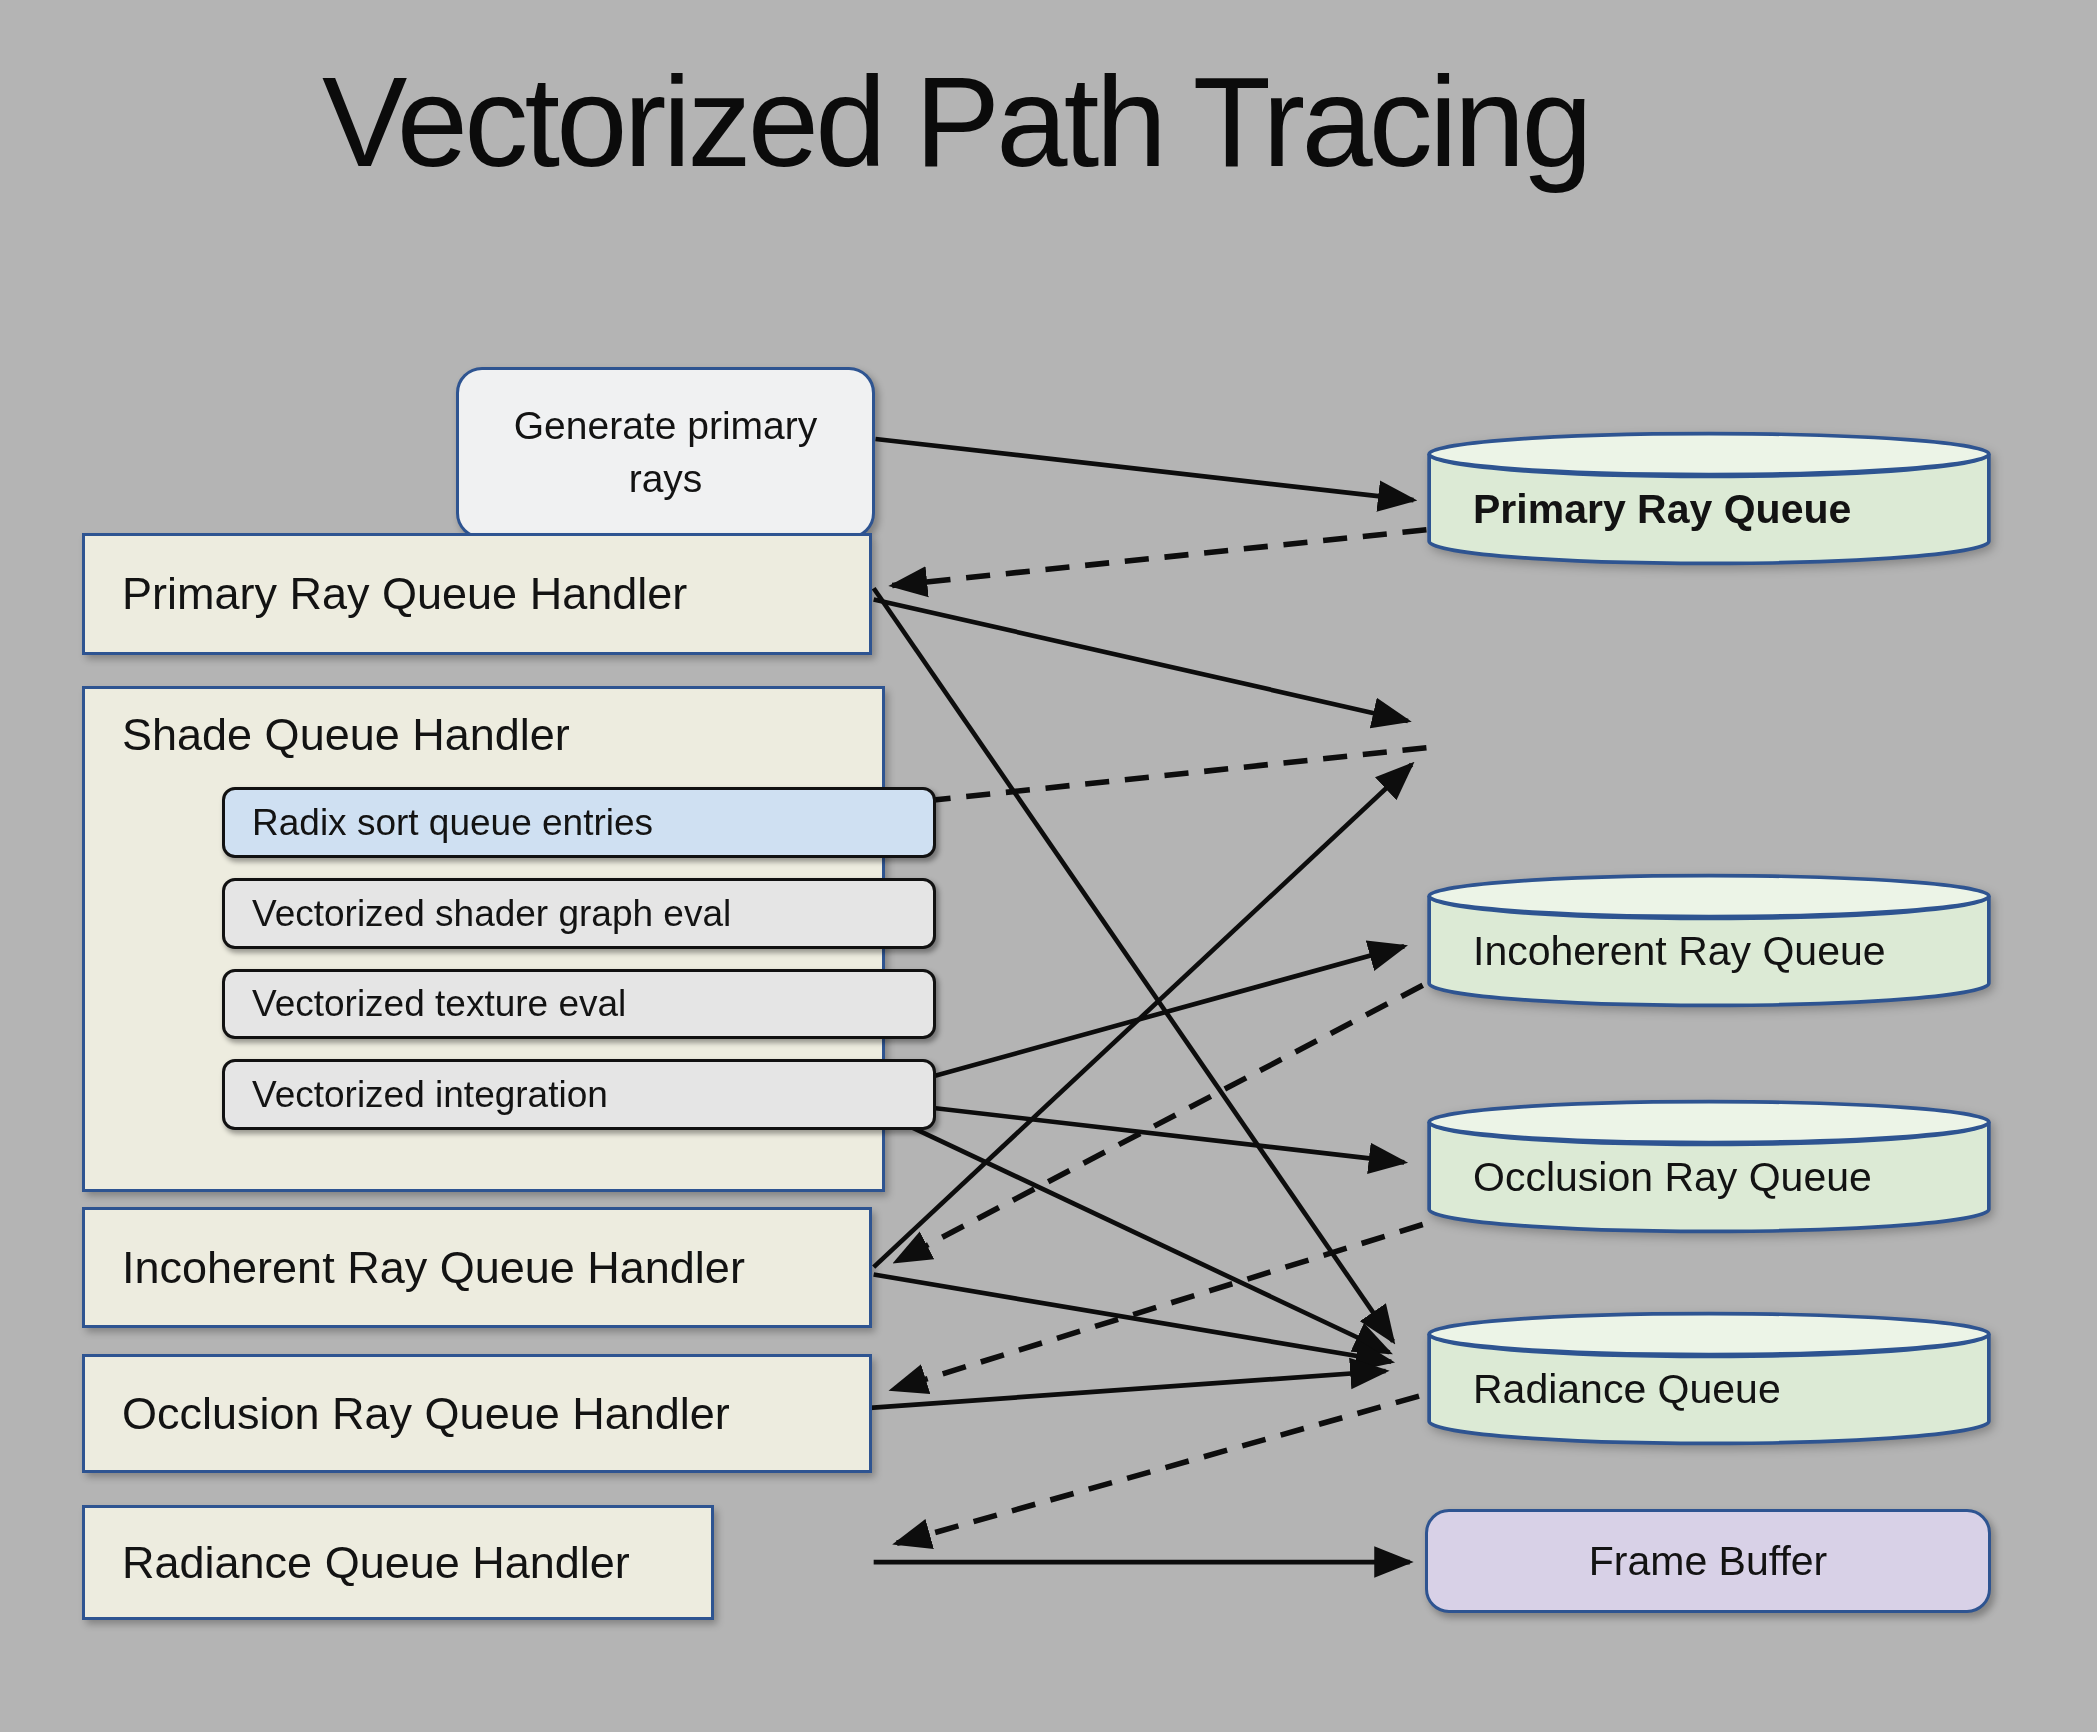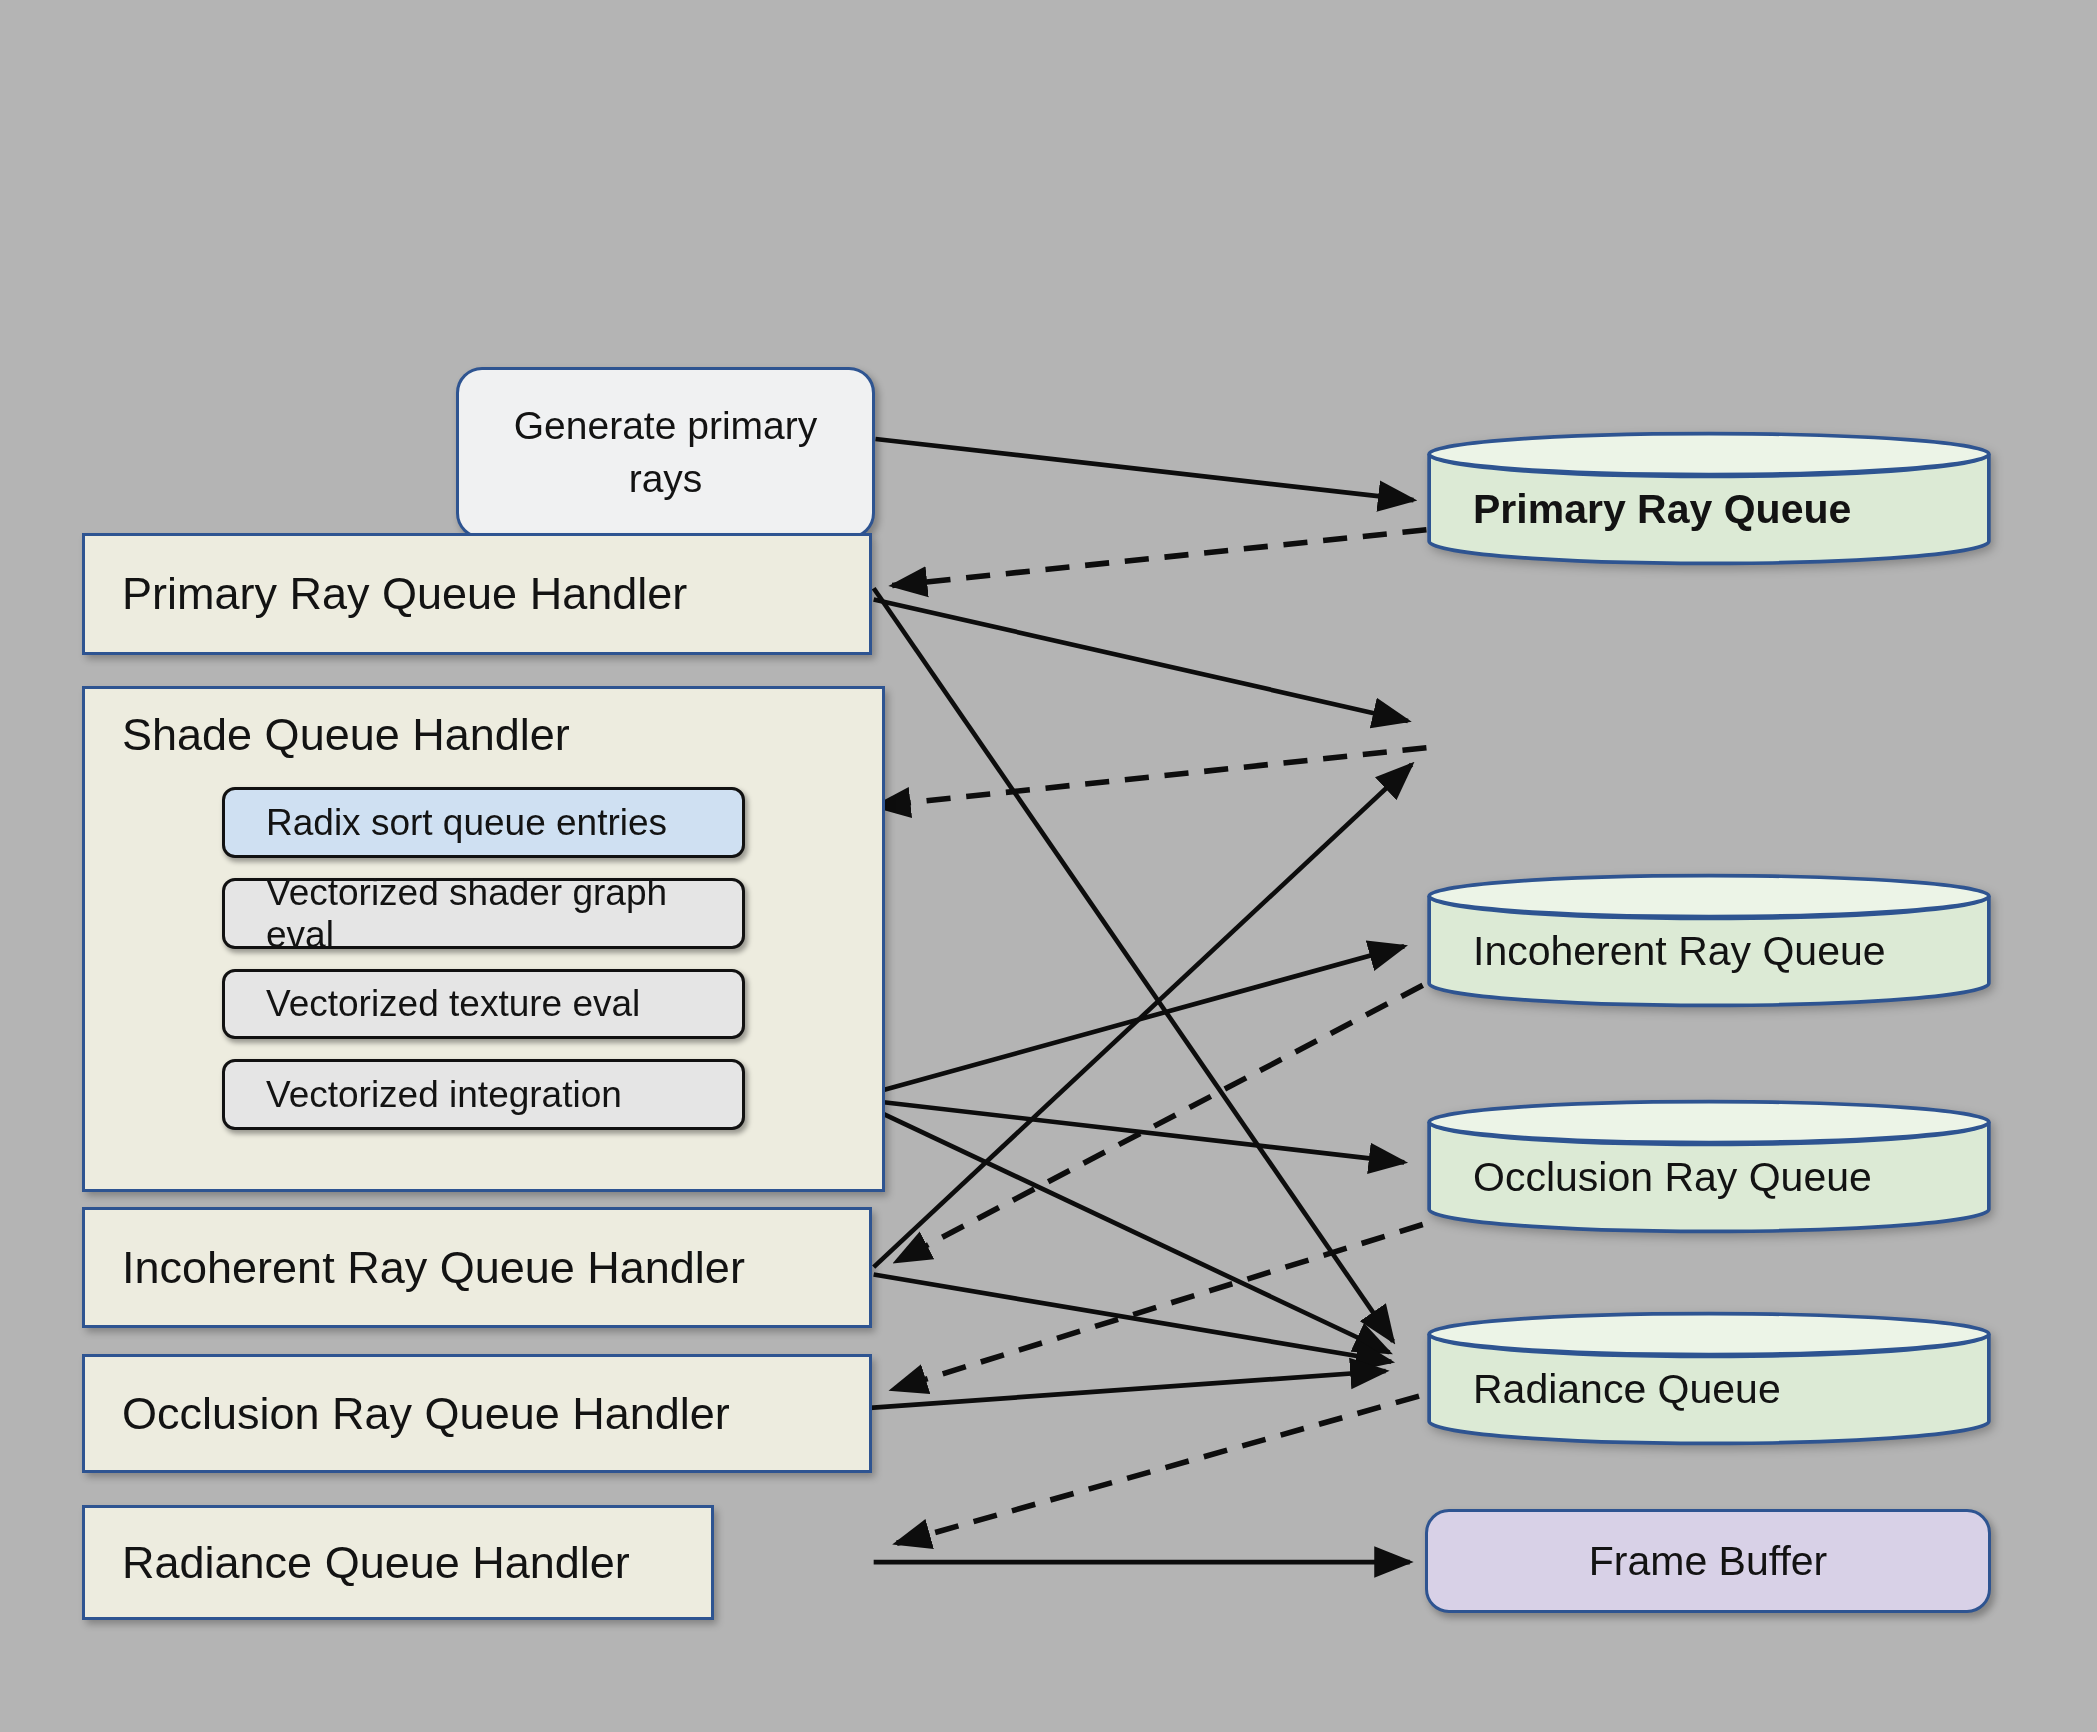--- a/index.html
+++ b/index.html
@@ -30,23 +30,23 @@
     padding:0 33px;font-size:39px;line-height:1.35;
   }
   .primary-h{left:82px;top:533px;width:790px;height:122px;}
   .shade-h{left:82px;top:686px;width:803px;height:506px;align-items:flex-start;}
   .shade-h .shade-title{margin-top:20.4px;font-size:45px;}
   .incoherent-h{left:82px;top:1207px;width:790px;height:121px;}
   .occlusion-h{left:82px;top:1354px;width:790px;height:119px;}
   .radiance-h{left:82px;top:1505px;width:632px;height:115px;}
   
   .step{
-    position:absolute;box-sizing:border-box;left:222px;width:523px;height:71px;
+    position:absolute;box-sizing:border-box;left:222px;width:714px;height:71px;
     border:3.7px solid #111;border-radius:13px;
-    display:flex;align-items:center;padding-left:41px;font-size:37px;
+    display:flex;align-items:center;padding-left:27px;font-size:37px;
     box-shadow:2.8px 3.7px 5.6px rgba(0,0,0,0.35);
   }
   .step.blue{background:#cfe0f2;}
   .step.yellow{background:#e5e5e5;}
   .s-radix{top:787px;}
   .s-shader{top:878px;}
   .s-texture{top:969px;height:70px;}
   .s-integration{top:1059px;}
   
   .cyl{position:absolute;left:1425px;width:568px;height:139px;}
@@ -69,20 +69,21 @@
   }
   #edges{position:absolute;inset:0;pointer-events:none;}
   #edges line.solid{stroke:#0d0d0d;stroke-width:5;}
   #edges line.dashed{stroke:#0d0d0d;stroke-width:6;stroke-dasharray:26 17;}
 </style>
 </head>
 <body>
 
 <div id="canvas">
 
+  <div class="title">Vectorized Path Tracing</div>
 
   <svg id="edges" width="2097" height="1733" viewBox="0 0 2261 1868">
     <defs>
       <marker id="ah" viewBox="0 0 10 8" refX="9" refY="4" markerWidth="8.5" markerHeight="7" orient="auto" markerUnits="strokeWidth">
         <path d="M0,0 L10,4 L0,8 Z" fill="#0d0d0d"></path>
       </marker>
       <marker id="ahd" viewBox="0 0 10 8" refX="9" refY="4" markerWidth="7" markerHeight="6" orient="auto" markerUnits="strokeWidth">
         <path d="M0,0 L10,4 L0,8 Z" fill="#0d0d0d"></path>
       </marker>
     </defs>

